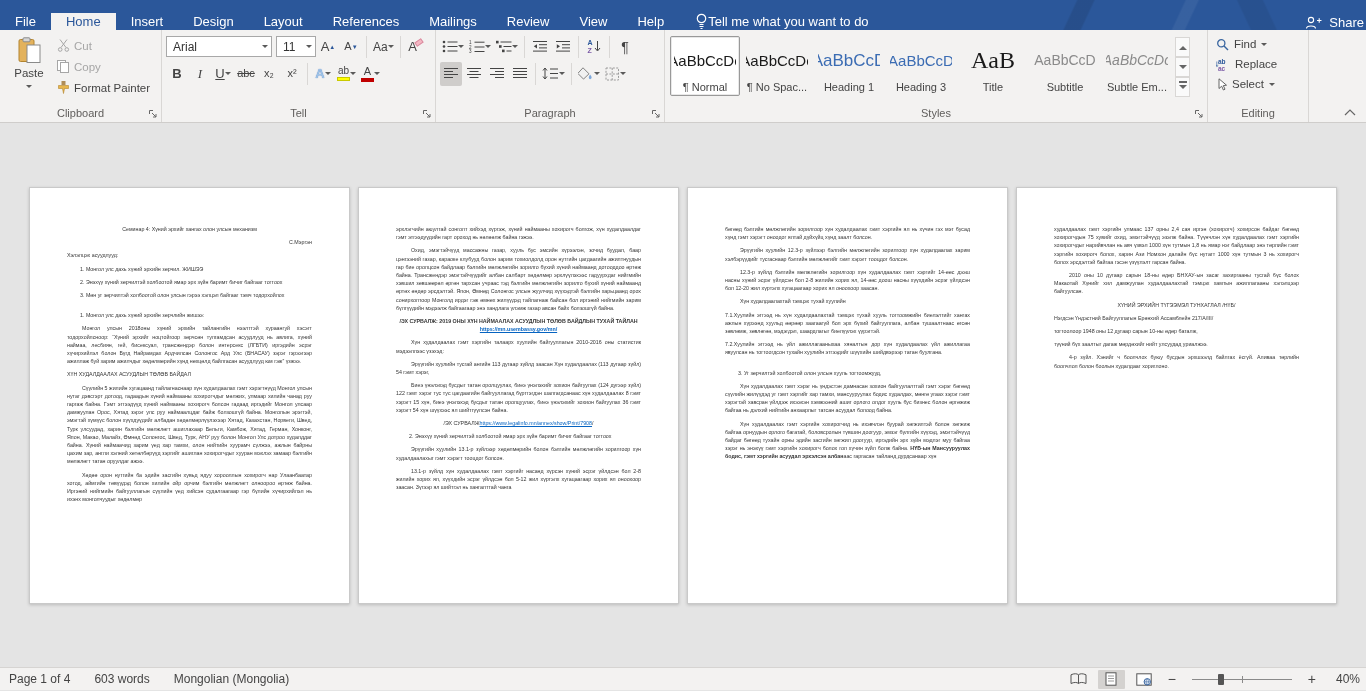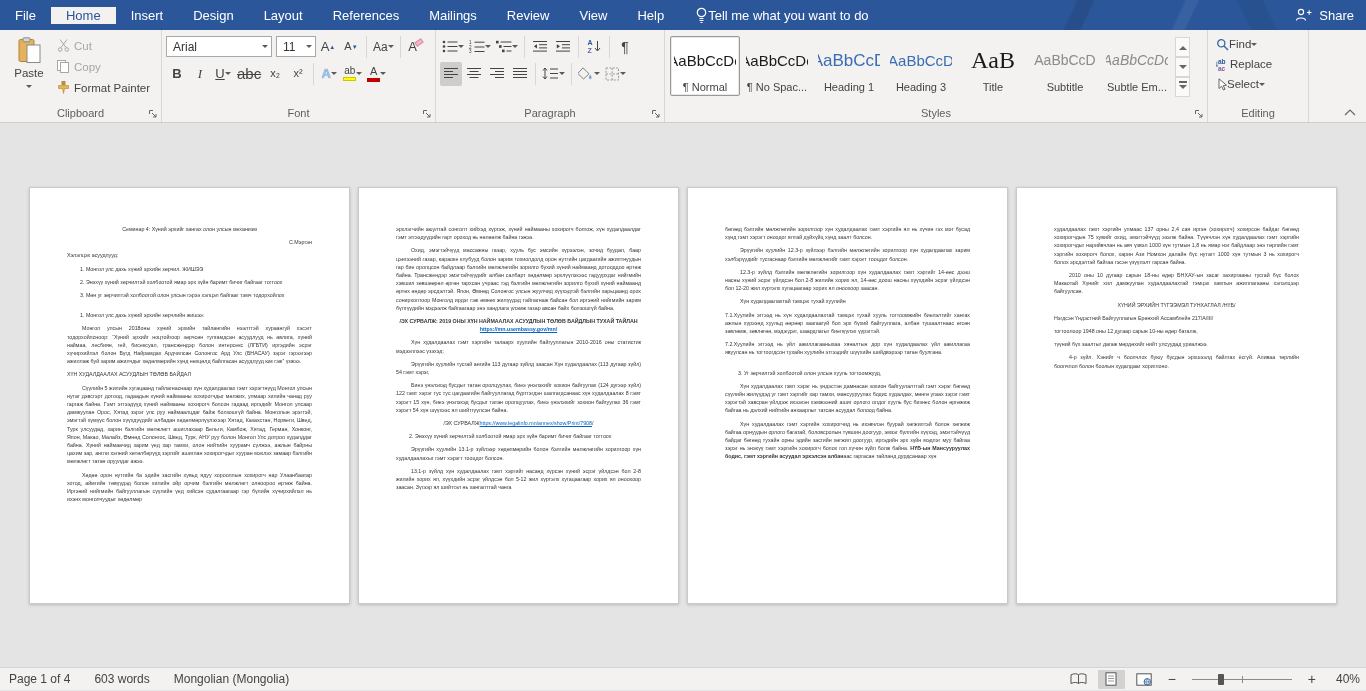--- a/index.html
+++ b/index.html
@@ -1,31 +1,31 @@
 <!DOCTYPE html>
 <html><head>
 <meta charset="utf-8">
 <style>
   * { box-sizing: border-box; margin: 0; padding: 0; }
   html,body { width:1366px; height:691px; overflow:hidden; }
   body { font-family:"Liberation Sans", sans-serif; background:#e4e4e4; position:relative; }
 
   
-  .titlebar { height:30px; background:#2b579a; display:flex; align-items:center; color:#fff; position:relative; overflow:hidden; }
+  .titlebar { height:30px; background:#2b579a; display:flex; align-items:flex-end; color:#fff; position:relative; overflow:hidden; }
   .titlebar::after { content:""; position:absolute; right:0; top:0; width:420px; height:30px; pointer-events:none;
     background:
       linear-gradient(115deg, transparent 30%, rgba(0,0,0,0.10) 30.5%, rgba(0,0,0,0.10) 34%, transparent 34.5%),
       linear-gradient(115deg, transparent 55%, rgba(255,255,255,0.06) 55.5%, rgba(255,255,255,0.06) 58%, transparent 58.5%),
       linear-gradient(65deg, transparent 70%, rgba(0,0,0,0.07) 70.5%, rgba(0,0,0,0.07) 76%, transparent 76.5%);
   }
   .tabs { display:flex; align-items:stretch; z-index:1; }
   .tab { padding:0 15px; display:flex; align-items:center; font-size:13px; cursor:default; }
   .tab.active { background:#f3f2f1; color:#2b579a; }
   .tellme { display:flex; align-items:center; margin-left:16px; font-size:13px; z-index:1; }
-  .share { margin-left:auto; display:flex; align-items:center; gap:7px; padding-right:12px; font-size:13px; z-index:1; }
+  .share { margin-left:auto; display:flex; align-items:center; gap:7px; padding-right:2px; font-size:13px; z-index:1; }
 
   
   .ribbon { height:93px; background:#f3f2f1; border-bottom:1px solid #cfcdcb; display:flex; position:relative; }
   .group { border-right:1px solid #d9d7d5; display:flex; flex-direction:column; position:relative; }
   .group-content { flex:1; display:flex; padding:3px 4px 0 4px; }
   .group-label { height:18px; display:flex; align-items:center; justify-content:center; font-size:11px; color:#605e5c; position:relative; }
   .launcher { position:absolute; right:3px; bottom:3px; width:11px; height:11px; display:flex; align-items:center; justify-content:center; }
   .caret { width:0; height:0; border:3px solid transparent; border-top-color:#5a5a5a; margin-top:3px; display:inline-block; }
   .vsep { width:1px; background:#d9d7d5; height:22px; margin:0 3px; align-self:center; }
   .rbtn { height:24px; min-width:22px; padding:0 2px; display:flex; align-items:center; justify-content:center; border-radius:2px; color:#444; }
@@ -42,21 +42,21 @@
   .g-font { width:274px; }
   .g-font .group-content { flex-direction:column; }
   .frow { display:flex; align-items:center; gap:1px; height:27px; }
   .combo { display:flex; align-items:center; background:#fff; border:1px solid #a8a8a8; height:21px; padding:0 3px 0 6px; font-size:12px; color:#333; gap:4px; }
   .combo-family { width:106px; }
   .combo-size { width:40px; margin-left:3px; }
   .glyph { font-size:13px; color:#444; line-height:1; }
   .gB { font-weight:bold; }
   .gI { font-style:italic; font-family:"Liberation Serif", serif; }
   .gU { text-decoration:underline; }
-  .gStrike { text-decoration:line-through; font-size:15px; }
+  .gStrike { text-decoration:line-through; font-size:11px; }
   .gAa { font-size:12px; }
   .fx-a { color:#9dc3e6; font-weight:bold; text-shadow:0 0 1px #4472c4; }
   .stackbtn { display:flex; flex-direction:column; align-items:center; justify-content:center; line-height:1; }
   .colorbar { width:13px; height:4px; margin-top:1px; }
   .bar-yellow { background:#ffff00; border:1px solid #c9c900; }
   .bar-red { background:#c00000; }
   .grow-caret { font-size:6px; color:#2b579a; vertical-align:super; line-height:1; }
   .eraser { width:8px; height:5px; background:#f4b6c2; border:1px solid #d98ca0; transform:rotate(-35deg); margin-left:-2px; margin-top:-8px; }
 
   
@@ -83,21 +83,21 @@
   .gal-scroll { width:15px; display:flex; flex-direction:column; margin-left:2px; margin-top:2px; }
   .gal-btn { height:20px; border:1px solid #d9d7d5; background:#fafafa; display:flex; align-items:center; justify-content:center; }
   .tri-up { width:0;height:0;border:4px solid transparent;border-bottom:4px solid #666; margin-top:-3px; }
   .tri-dn { width:0;height:0;border:4px solid transparent;border-top:4px solid #666; margin-bottom:-3px; }
   .more-ic { display:flex; flex-direction:column; align-items:center; }
   .more-ic .bar { width:8px; height:1.5px; background:#666; margin-bottom:2px; }
 
   
   .g-editing { width:101px; }
   .g-editing .group-content { flex-direction:column; padding-top:4px; }
-  .ed-row { display:flex; align-items:center; height:20px; font-size:11.5px; color:#444; padding:0 4px; }
+  .ed-row { display:flex; align-items:center; gap:5px; height:20px; font-size:11.5px; color:#444; padding:0 4px; }
 
   .ribbon-filler { flex:1; position:relative; }
   .collapse-btn { position:absolute; right:10px; bottom:6px; }
 
   
   .doc-area { height:544px; padding-top:64px; display:flex; justify-content:center; gap:8px; background:#e4e4e4; overflow:hidden; }
   .page { width:321px; height:417px; background:#fff; border:1px solid #c9c9c9; box-shadow:0 1px 3px rgba(0,0,0,0.18); padding:37px 37px 30px 37px; font-size:5.3px; line-height:1.55; color:#353535; overflow:hidden; flex:0 0 auto; }
   .para { margin-bottom:5px; text-align:justify; }
   .para.center { text-align:center; }
   .para.right { text-align:right; }
@@ -282,21 +282,21 @@
         <div class="rbtn">
           <span class="stackbtn">
               <span class="glyph" style="font-size:11px">A</span>
               <span class="colorbar bar-red"></span>
             </span>
           <span class="caret"></span>
         </div>
       </div>
     </div>
     <div class="group-label">
-      <span>Font</span>
+      <span>Tell</span>
       <span class="launcher">
         <svg width="10" height="10" viewBox="0 0 10 10">
             <path d="M1.5 1.5h3.5M1.5 1.5v3.5" stroke="#666" fill="none"></path>
             <path d="M4 4l4 4M8 8v-3M8 8H5" stroke="#666" fill="none"></path>
           </svg>
       </span>
     </div>
   </div>
 
   <div class="group g-paragraph">

